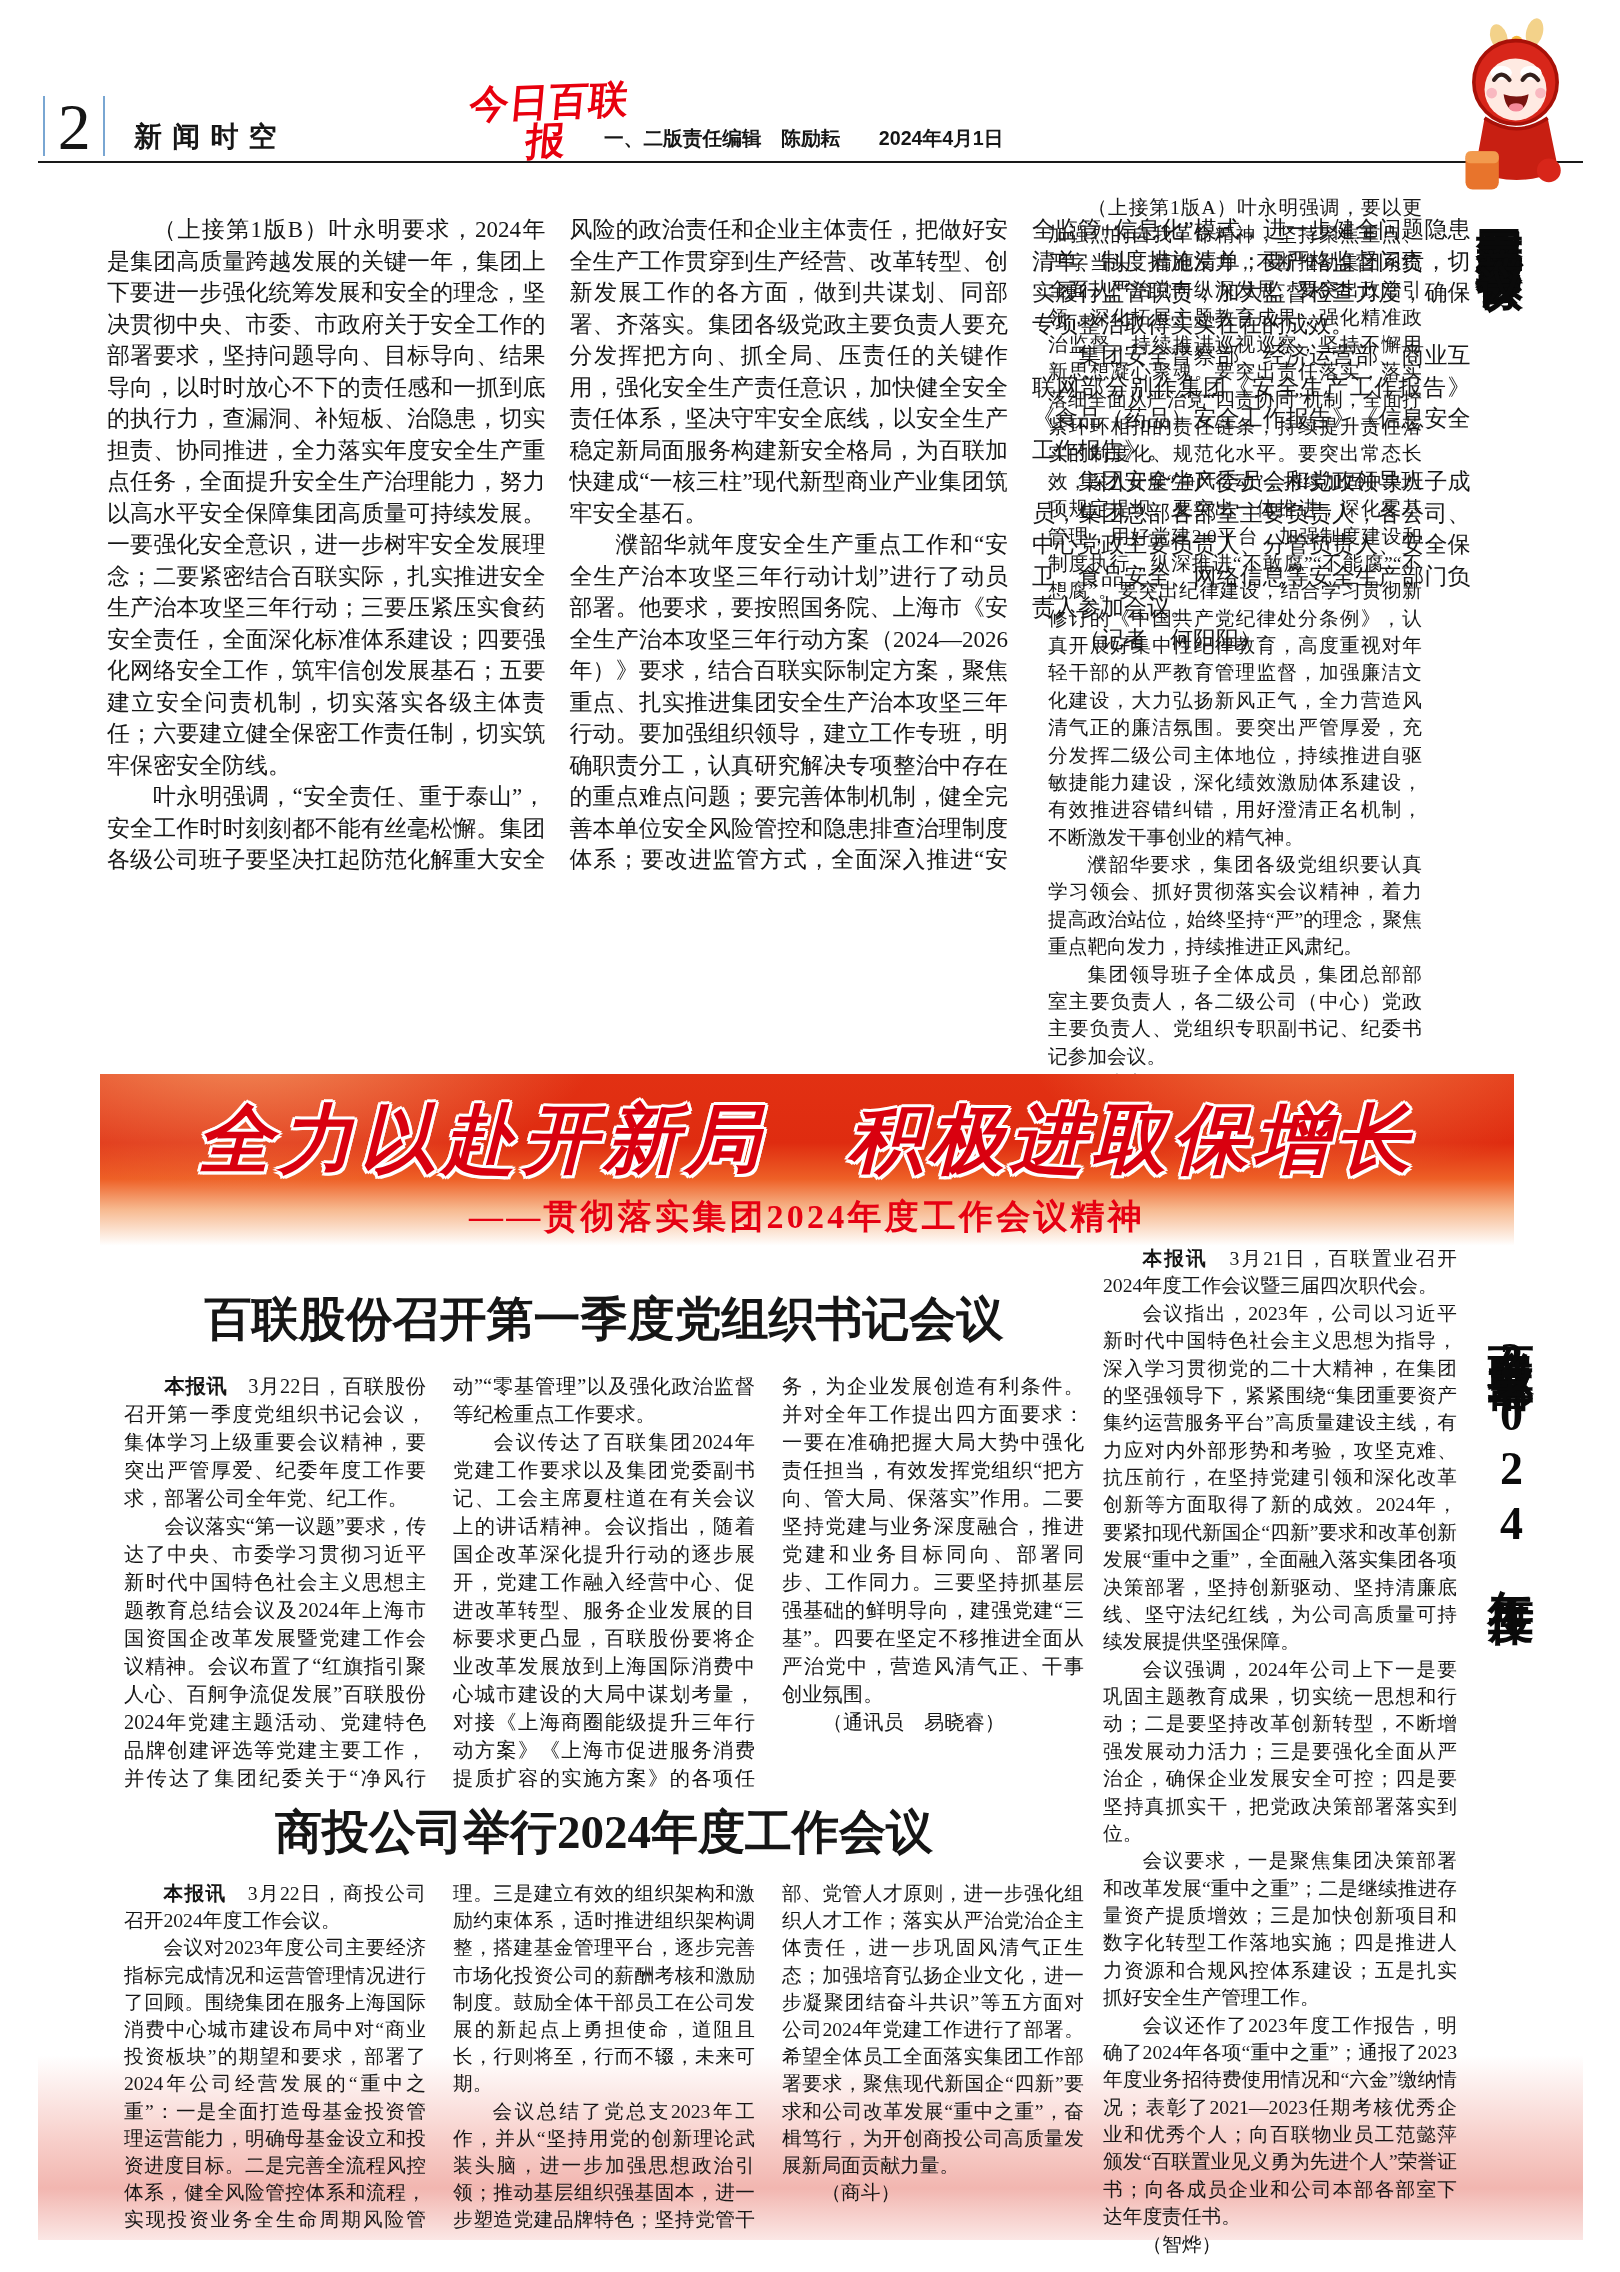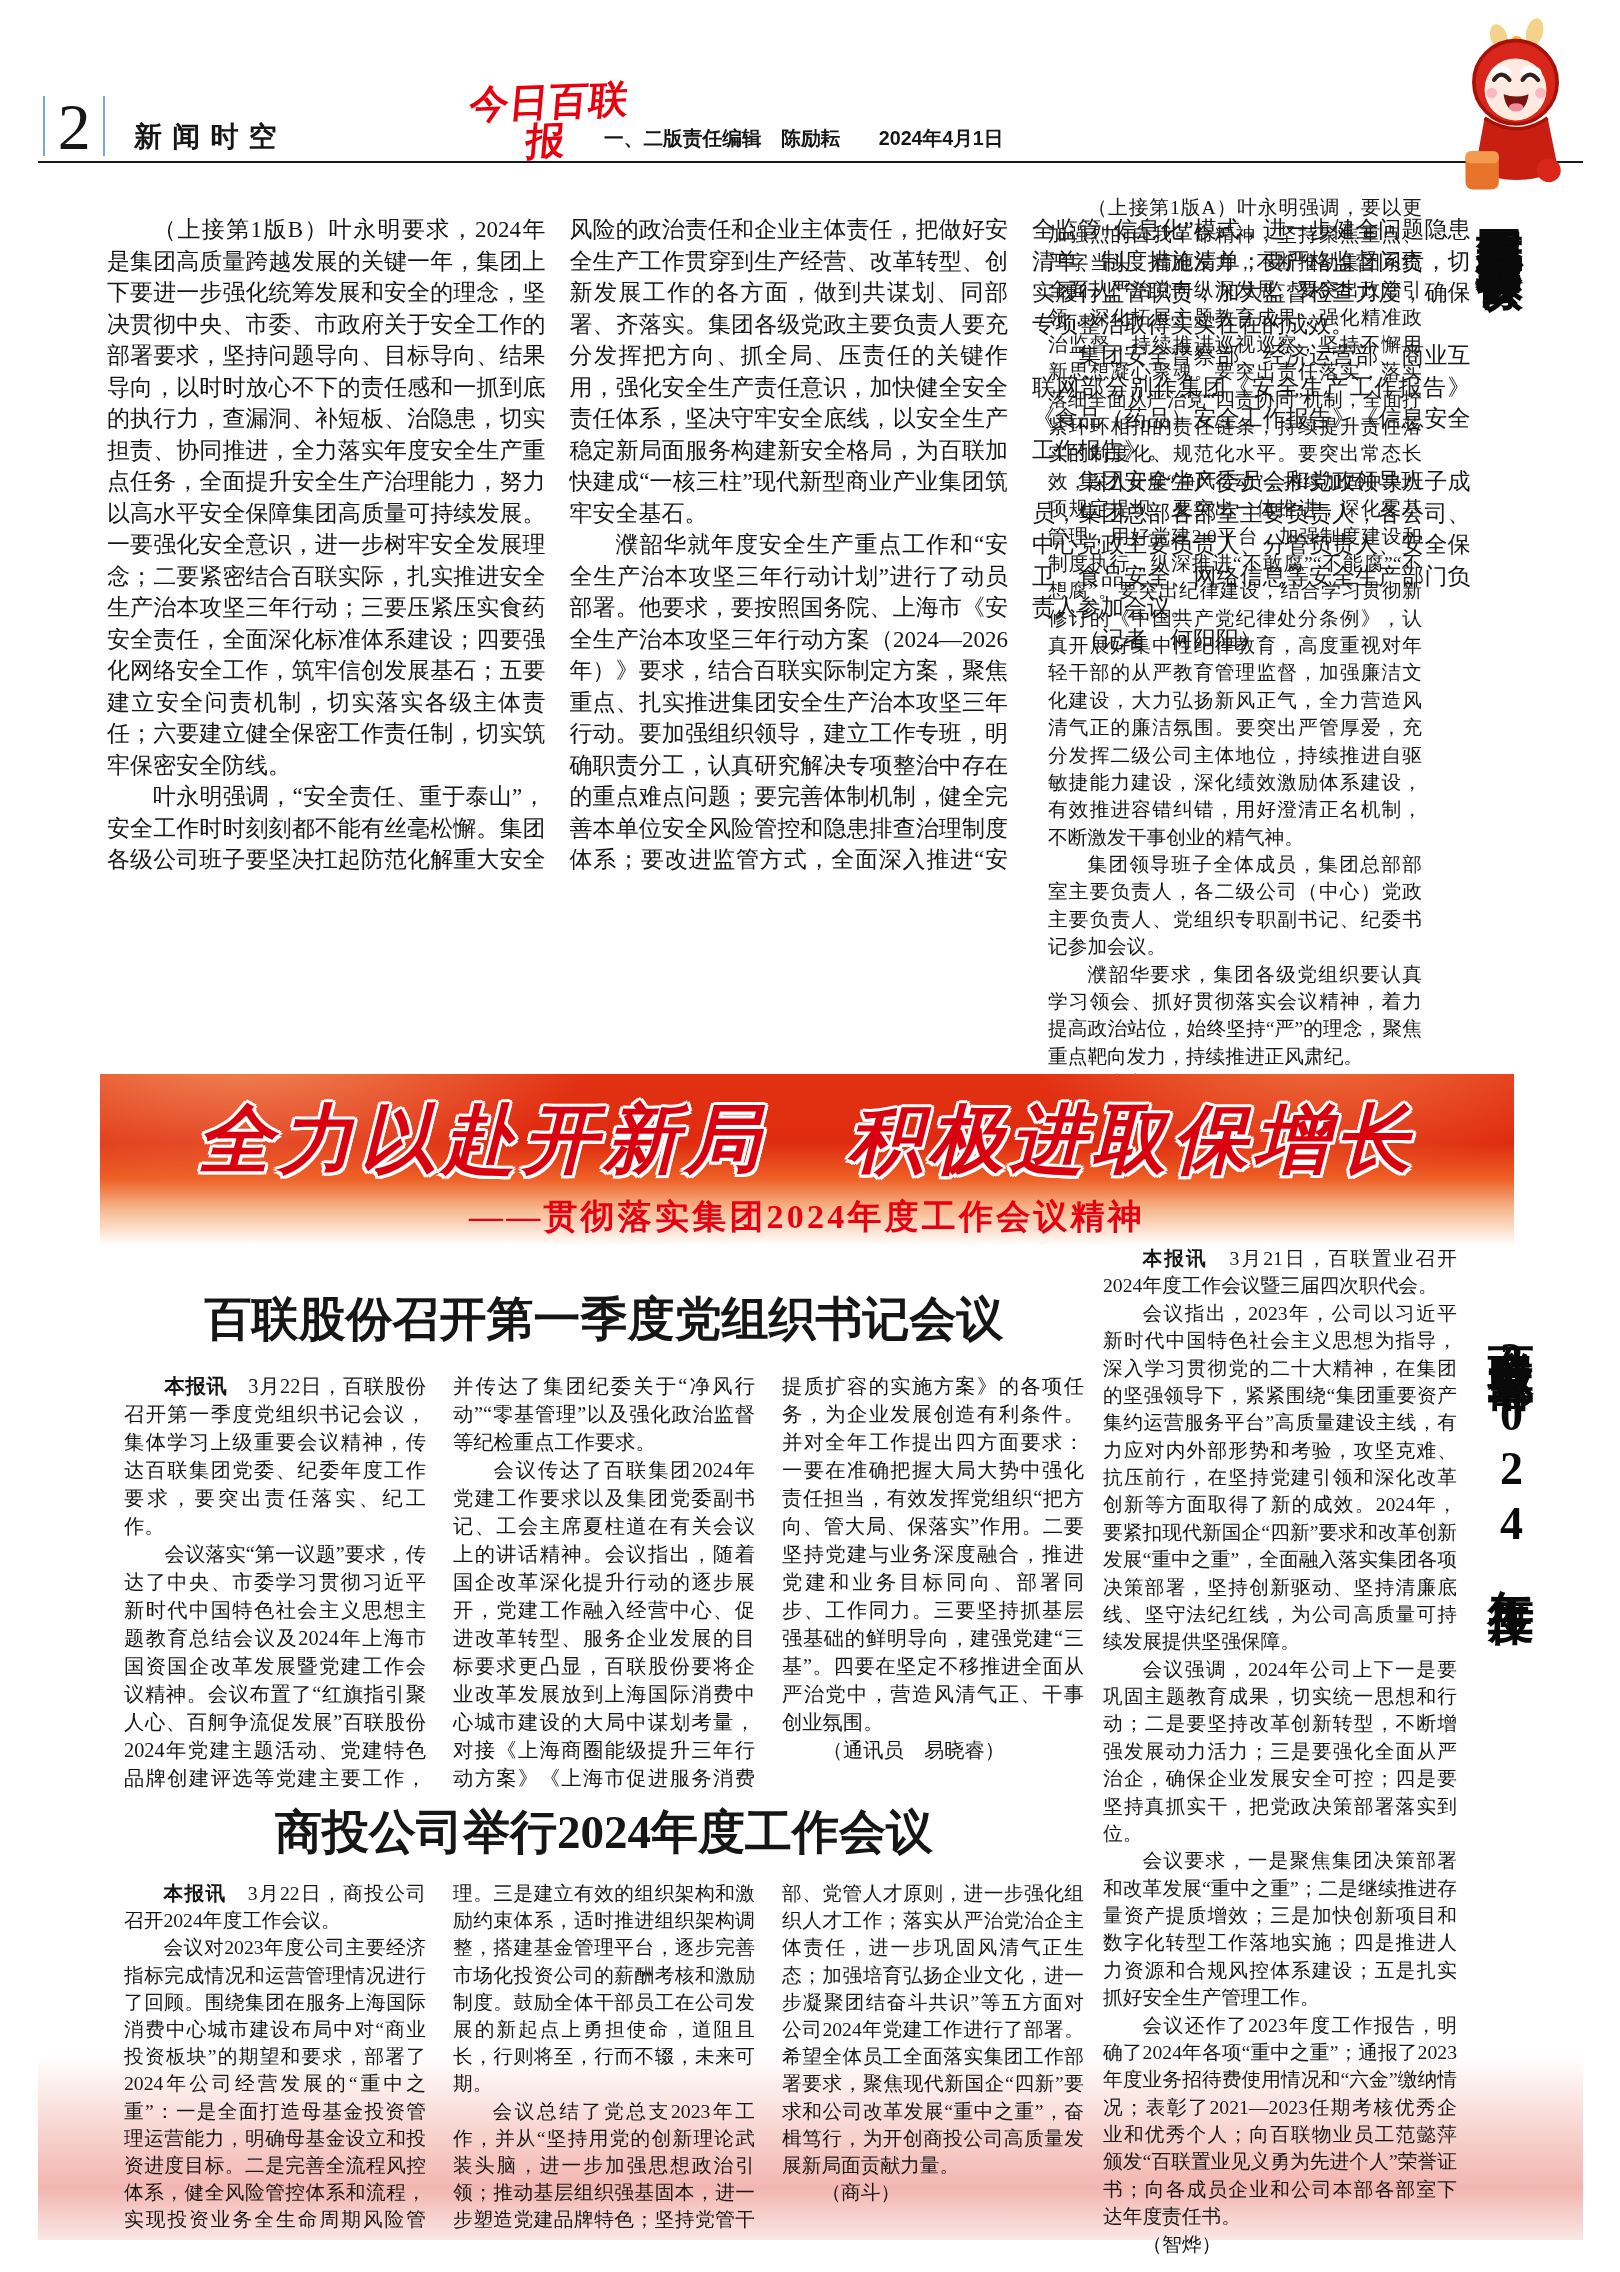--- a/index.html
+++ b/index.html
@@ -102,36 +102,36 @@
       <p>叶永明强调，“安全责任、重于泰山”，安全工作时时刻刻都不能有丝毫松懈。集团各级公司班子要坚决扛起防范化解重大安全风险的政治责任和企业主体责任，把做好安全生产工作贯穿到生产经营、改革转型、创新发展工作的各方面，做到共谋划、同部署、齐落实。集团各级党政主要负责人要充分发挥把方向、抓全局、压责任的关键作用，强化安全生产责任意识，加快健全安全责任体系，坚决守牢安全底线，以安全生产稳定新局面服务构建新安全格局，为百联加快建成“一核三柱”现代新型商业产业集团筑牢安全基石。</p>
       <p>濮韶华就年度安全生产重点工作和“安全生产治本攻坚三年行动计划”进行了动员部署。他要求，要按照国务院、上海市《安全生产治本攻坚三年行动方案（2024—2026年）》要求，结合百联实际制定方案，聚焦重点、扎实推进集团安全生产治本攻坚三年行动。要加强组织领导，建立工作专班，明确职责分工，认真研究解决专项整治中存在的重点难点问题；要完善体制机制，健全完善本单位安全风险管控和隐患排查治理制度体系；要改进监管方式，全面深入推进“安全监管+信息化”模式，进一步健全问题隐患清单、制度措施清单；要严格监督问责，切实履行监管职责，加大监督检查力度，确保专项整治取得实实在在的成效。</p>
       <p>集团安全督察部、经济运营部、商业互联网部分别作集团《安全生产工作报告》《食品（药品）安全工作报告》《信息安全工作报告》。</p>
       <p>集团安全生产委员会和党政领导班子成员，集团总部各部室主要负责人，各公司、中心党政主要负责人、分管负责人、安全保卫、食品安全、网络信息等安全生产部门负责人参加会议。</p>
       <p class="byline">（记者　何阳阳）</p>
     </div>
   </div>
 
   <div id="a2" class="art">
     <p>（上接第1版A）叶永明强调，要以更加强烈的自我革命精神，坚持聚焦重点、严字当头、精准发力，不断推动集团系统全面从严治党向纵深发展。要突出政治引领，深化拓展主题教育成果，强化精准政治监督，持续推进巡视巡察，坚持不懈用新思想凝心聚魂。要突出责任落实，落实落细全面从严治党“四责协同”机制，全面拧紧环环相扣的责任链条，持续提升责任落实的制度化、规范化水平。要突出常态长效，深入开展“净风行动”，持续加固中央八项规定堤坝。要突出一体推进，深化零基管理，用好党建2.0平台，加强制度建设和制度执行，纵深推进“不敢腐”“不能腐”“不想腐”。要突出纪律建设，结合学习贯彻新修订的《中国共产党纪律处分条例》，认真开展好集中性纪律教育，高度重视对年轻干部的从严教育管理监督，加强廉洁文化建设，大力弘扬新风正气，全力营造风清气正的廉洁氛围。要突出严管厚爱，充分发挥二级公司主体地位，持续推进自驱敏捷能力建设，深化绩效激励体系建设，有效推进容错纠错，用好澄清正名机制，不断激发干事创业的精气神。</p>
+    <p>濮韶华要求，集团各级党组织要认真学习领会、抓好贯彻落实会议精神，着力提高政治站位，始终坚持“严”的理念，聚焦重点靶向发力，持续推进正风肃纪。</p>
     <p>集团领导班子全体成员，集团总部部室主要负责人，各二级公司（中心）党政主要负责人、党组织专职副书记、纪委书记参加会议。</p>
-    <p>濮韶华要求，集团各级党组织要认真学习领会、抓好贯彻落实会议精神，着力提高政治站位，始终坚持“严”的理念，聚焦重点靶向发力，持续推进正风肃纪。</p>
     <p class="byline">（党言）</p>
   </div>
 
   <div id="vh1" class="vhead">集团召开全面从严治党工作和警示教育会议</div>
 
   <div id="banner">
     <div class="banner-title">全力以赴开新局　积极进取保增长</div>
     <div class="banner-sub">——贯彻落实集团2024年度工作会议精神</div>
   </div>
 
   <div id="a3" class="art">
     <div class="a3-head">百联股份召开第一季度党组织书记会议</div>
     <div class="a3-body">
-      <p><span class="lead">本报讯</span><span>　3月22日，百联股份召开第一季度党组织书记会议，集体学习上级重要会议精神，传达百联集团党委、纪委年度工作要求，要突出责任落实、纪工作。</span></p>
+      <p><span class="lead">本报讯</span><span>　3月22日，百联股份召开第一季度党组织书记会议，集体学习上级重要会议精神，要突出严管厚爱、纪委年度工作要求，部署公司全年党、纪工作。</span></p>
       <p>会议落实“第一议题”要求，传达了中央、市委学习贯彻习近平新时代中国特色社会主义思想主题教育总结会议及2024年上海市国资国企改革发展暨党建工作会议精神。会议布置了“红旗指引聚人心、百舸争流促发展”百联股份2024年党建主题活动、党建特色品牌创建评选等党建主要工作，并传达了集团纪委关于“净风行动”“零基管理”以及强化政治监督等纪检重点工作要求。</p>
       <p>会议传达了百联集团2024年党建工作要求以及集团党委副书记、工会主席夏柱道在有关会议上的讲话精神。会议指出，随着国企改革深化提升行动的逐步展开，党建工作融入经营中心、促进改革转型、服务企业发展的目标要求更凸显，百联股份要将企业改革发展放到上海国际消费中心城市建设的大局中谋划考量，对接《上海商圈能级提升三年行动方案》《上海市促进服务消费提质扩容的实施方案》的各项任务，为企业发展创造有利条件。并对全年工作提出四方面要求：一要在准确把握大局大势中强化责任担当，有效发挥党组织“把方向、管大局、保落实”作用。二要坚持党建与业务深度融合，推进党建和业务目标同向、部署同步、工作同力。三要坚持抓基层强基础的鲜明导向，建强党建“三基”。四要在坚定不移推进全面从严治党中，营造风清气正、干事创业氛围。</p>
       <p class="byline">（通讯员　易晓睿）</p>
     </div>
   </div>
 
   <div id="a4" class="art">
     <div class="a3-head">商投公司举行2024年度工作会议</div>
     <div class="a4-body">
       <p><span class="lead">本报讯</span><span>　3月22日，商投公司召开2024年度工作会议。</span></p>

